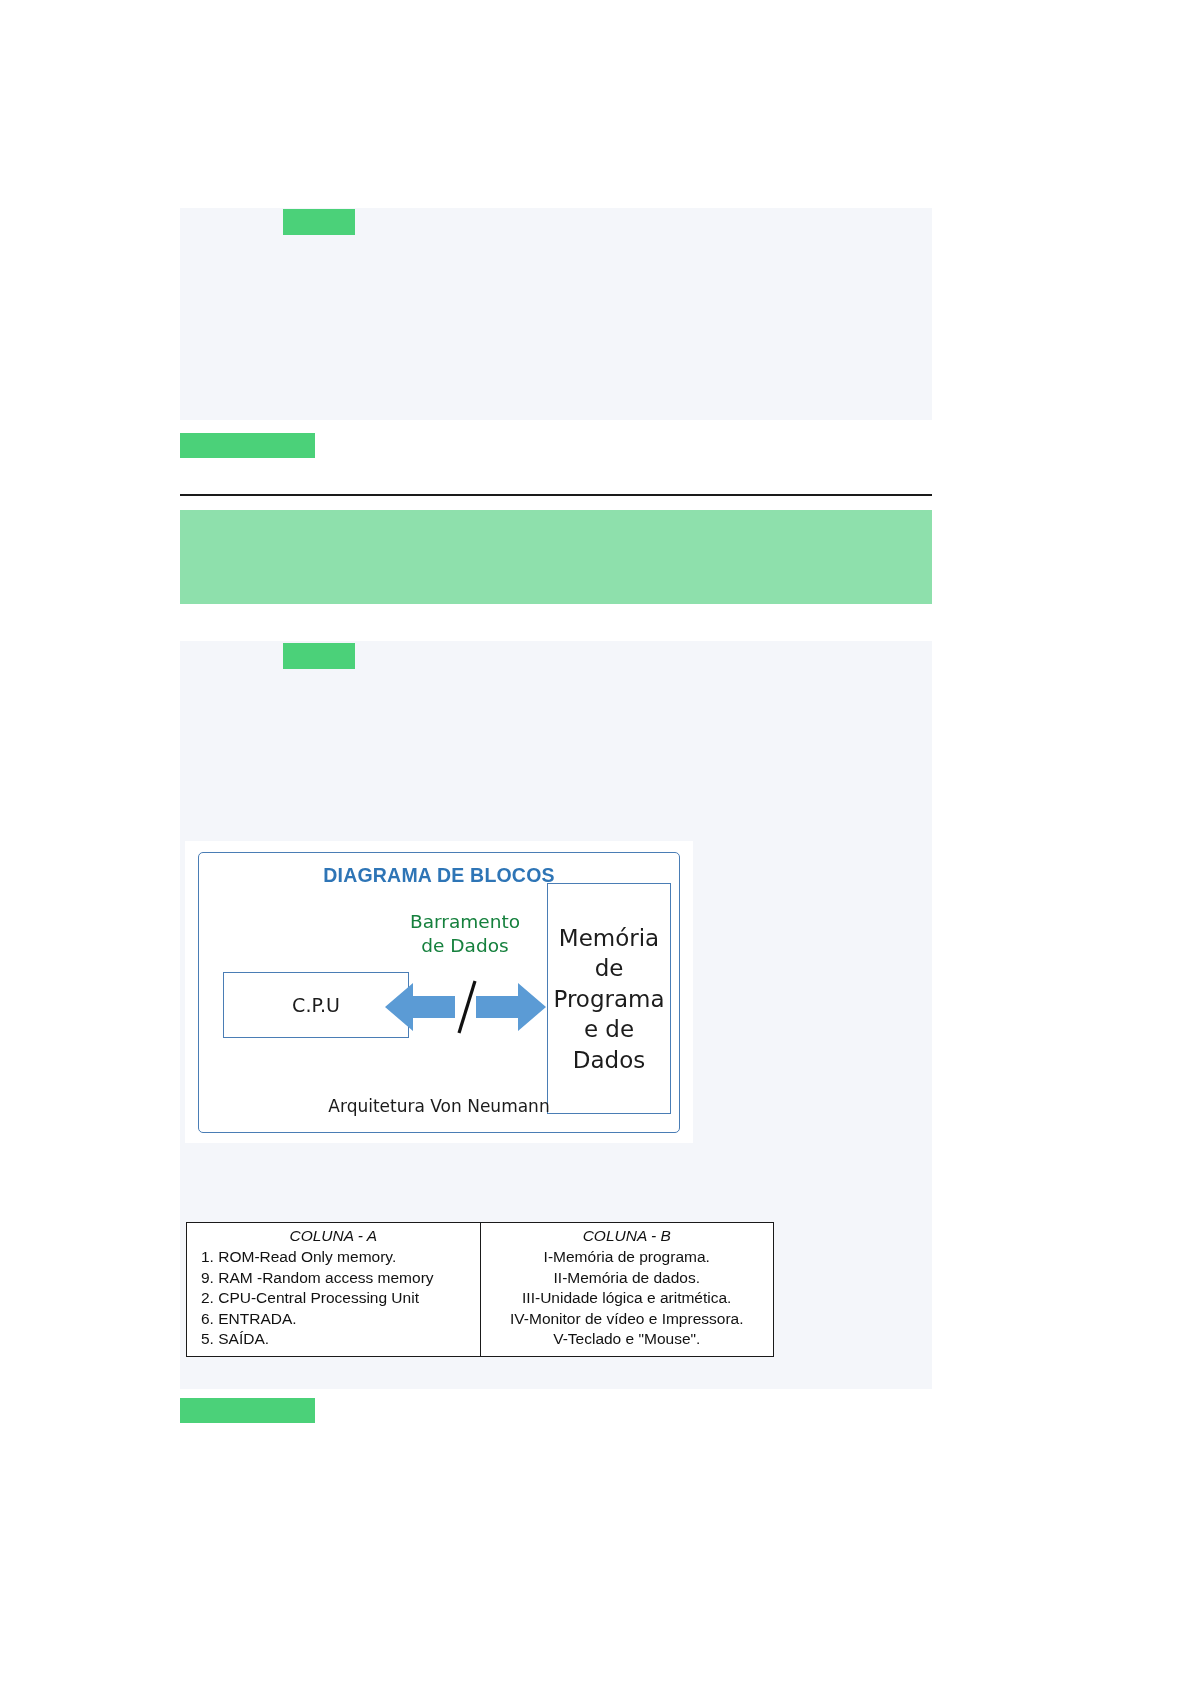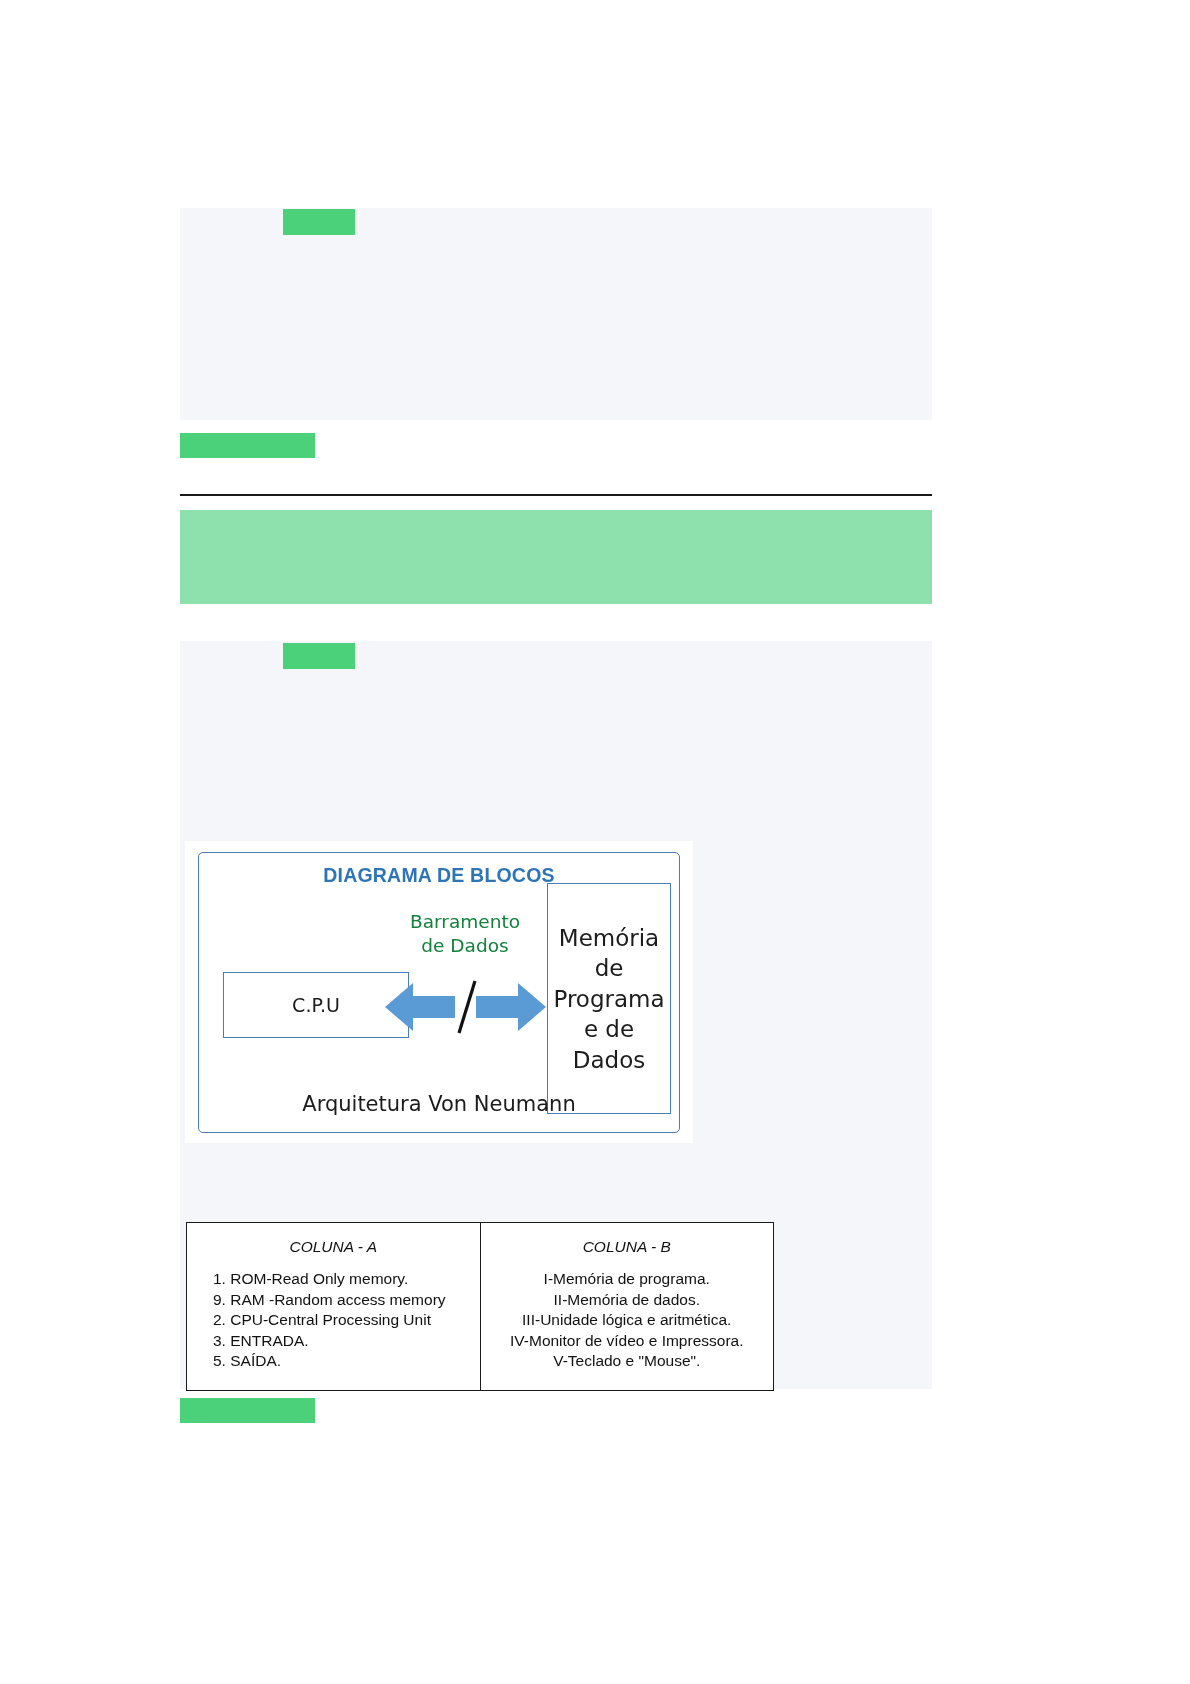--- a/index.html
+++ b/index.html
@@ -131,54 +131,54 @@
     left: 184px;
     top: 126px;
     width: 165px;
     height: 56px;
   }
   .fig-caption {
     position: absolute;
     left: 0; right: 0;
     bottom: 16px;
     text-align: center;
-    font-size: 21px;
+    font-size: 17px;
     color: #1c1c1c;
     font-family: "DejaVu Sans", sans-serif;
   }
 
   
   .cols-table {
     position: absolute;
     left: 186px;
     top: 1222px;
     width: 588px;
     border-collapse: collapse;
     background: #ffffff;
   }
   .cols-table td {
     border: 1.6px solid #1a1a1a;
-    padding: 14px 6px 6px 6px;
+    padding: 3px 6px 6px 6px;
     vertical-align: top;
     font-family: "Liberation Sans", sans-serif;
     font-size: 15.5px;
     color: #111111;
     line-height: 1.32;
   }
   .cols-table td.col-a { width: 50%; }
   .col-head {
     display: block;
     text-align: center;
     font-style: italic;
     font-size: 15.5px;
     margin-bottom: 1px;
   }
   .col-a ul, .col-b ul {
     list-style: none;
-    margin: 12px;
+    margin: 0;
     padding: 0;
   }
   .col-a li { text-align: left; padding-left: 8px; }
   .col-b li { text-align: center; }
 </style>
 </head>
 <body>
 
 <div class="panel" style="left:180px; top:208px; width:752px; height:212px;"></div>
 
@@ -231,21 +231,21 @@
 
 <table class="cols-table">
   <tbody>
       <tr>
     <td class="col-a">
       <span class="col-head">COLUNA - A</span>
       <ul>
         <li>1. ROM-Read Only memory.</li>
         <li>9. RAM -Random access memory</li>
         <li>2. CPU-Central Processing Unit</li>
-        <li>3. ENTRADA.</li>
+        <li>6. ENTRADA.</li>
         <li>5. SAÍDA.</li>
       </ul>
     </td>
     <td class="col-b">
       <span class="col-head">COLUNA - B</span>
       <ul>
         <li>I-Memória de programa.</li>
         <li>II-Memória de dados.</li>
         <li>III-Unidade lógica e aritmética.</li>
         <li>IV-Monitor de vídeo e Impressora.</li>

